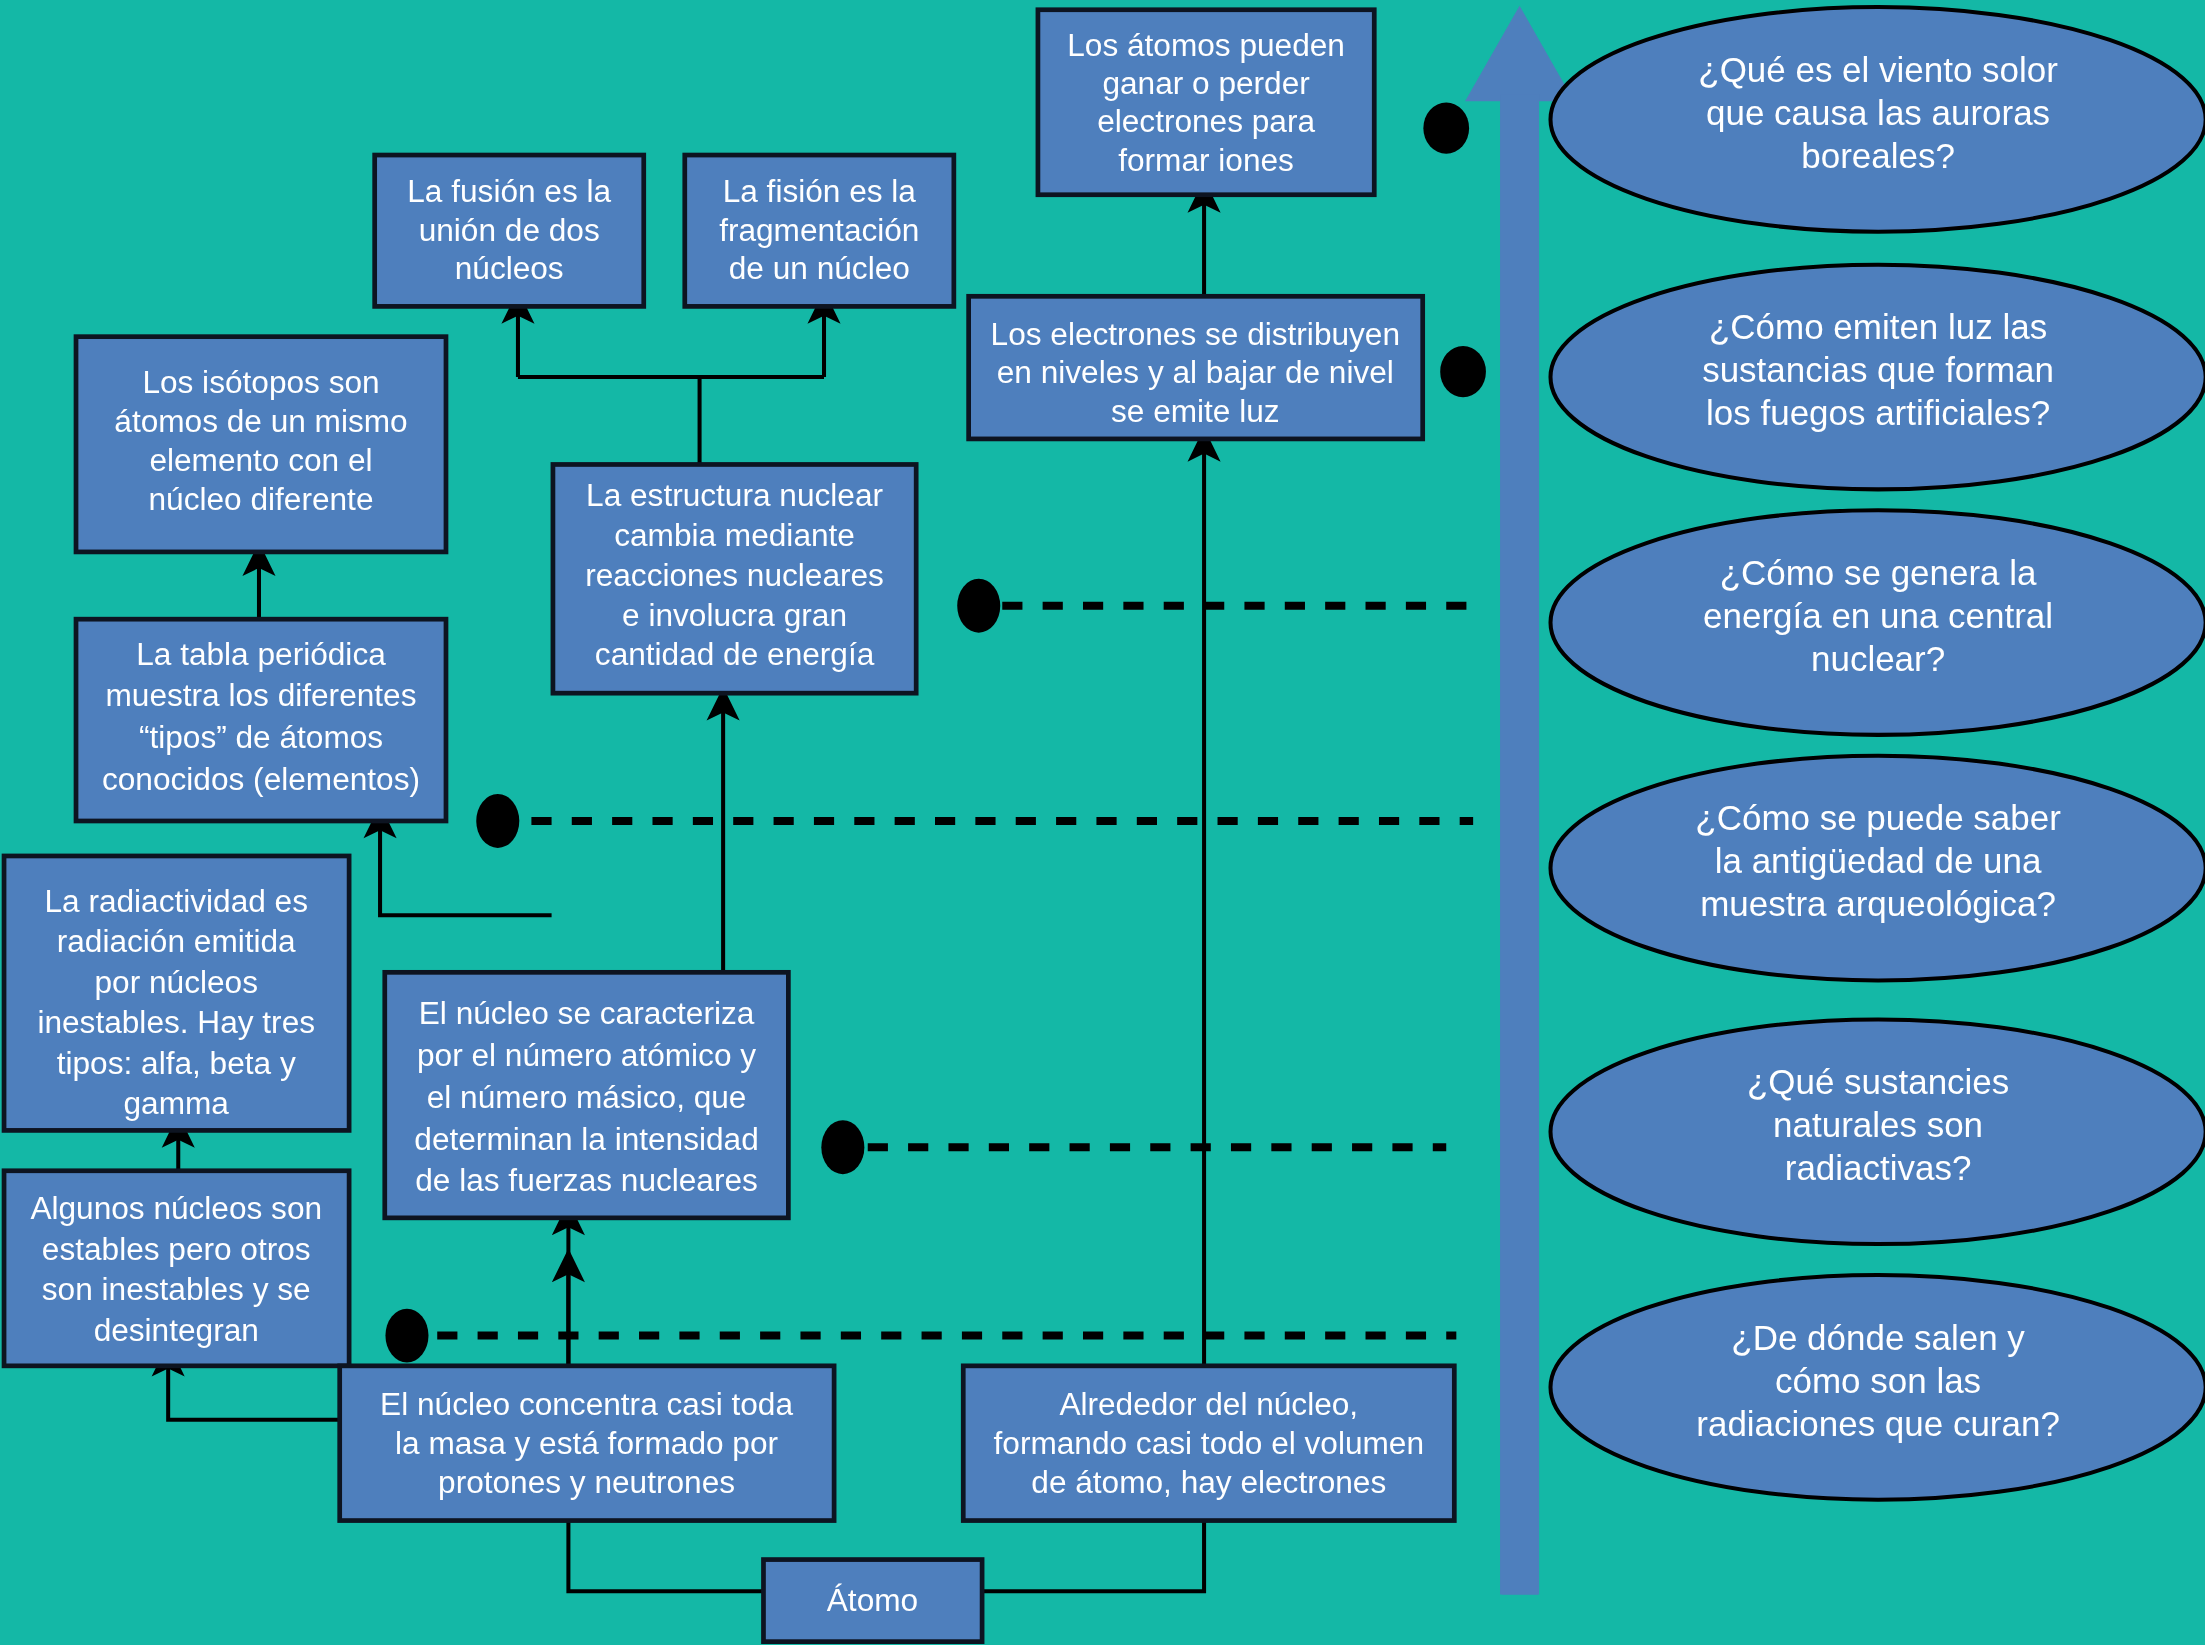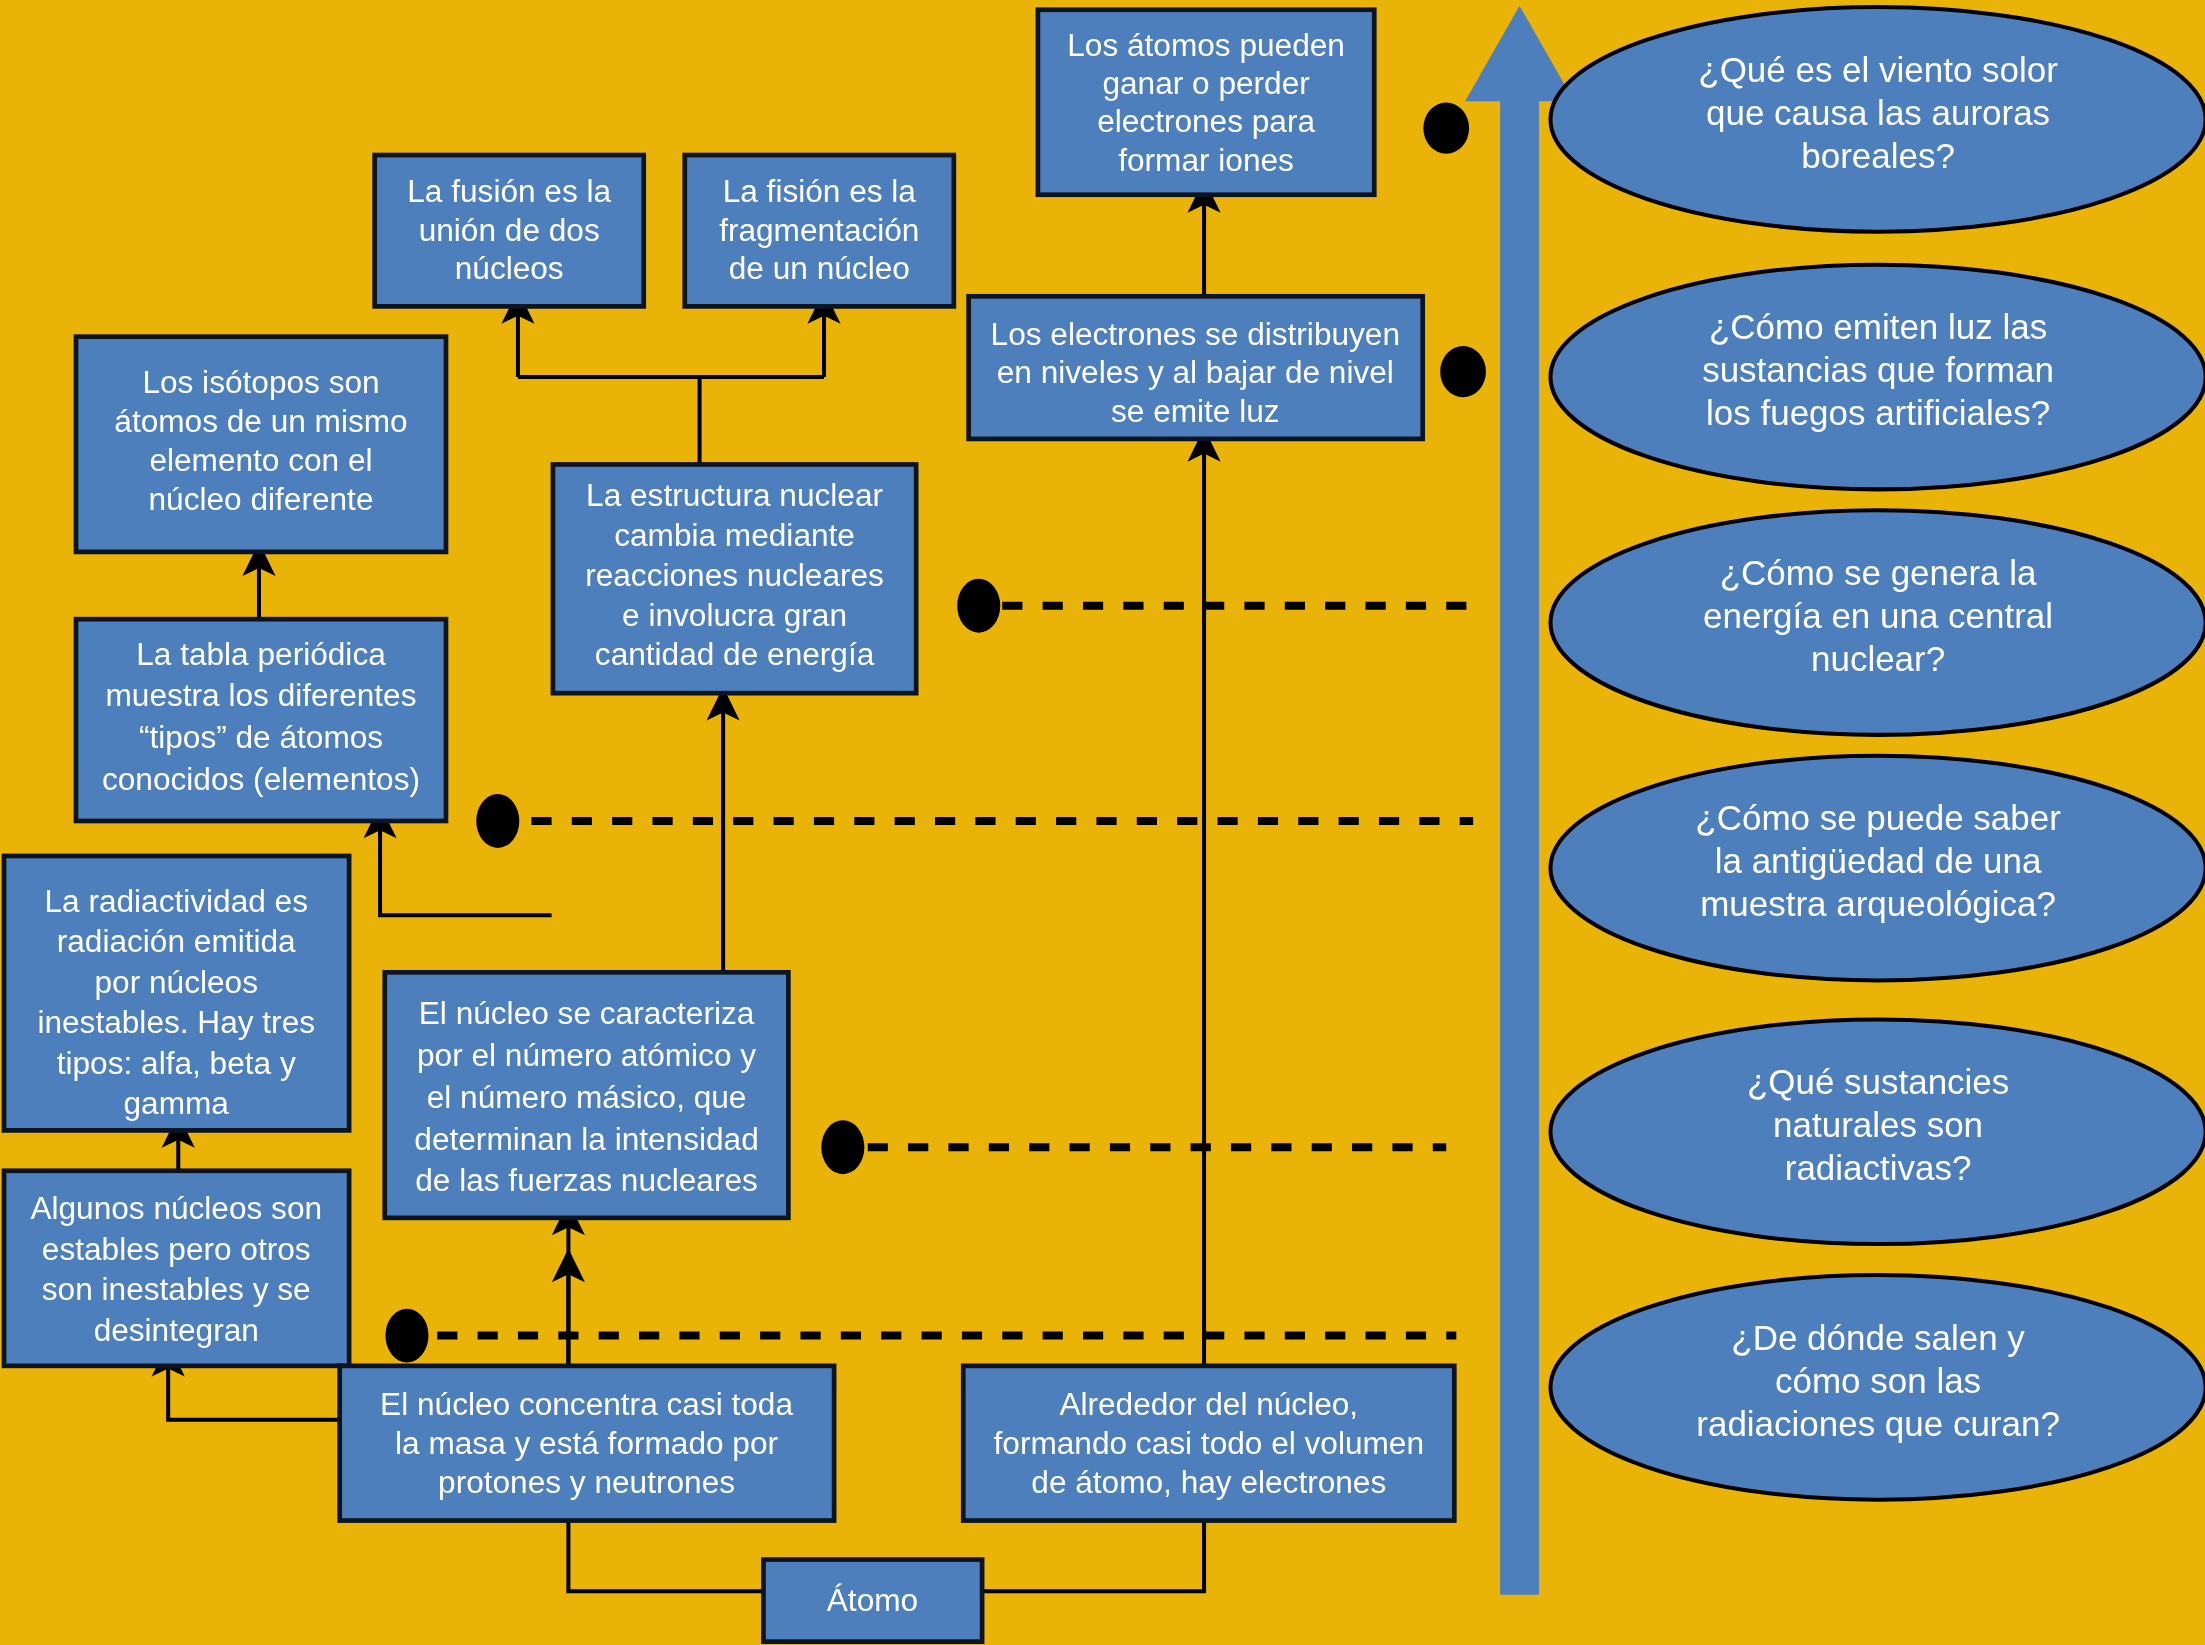--- a/index.html
+++ b/index.html
@@ -4,21 +4,21 @@
 <style>
   html, body {
     margin: 0;
     padding: 0;
     background: #ffffff;
   }
   #canvas-wrap {
     position: relative;
     width: 2205px;
     height: 1646px;
-    background: #eab308;
+    background: #14b8a6;
     overflow: hidden;
     font-family: "Liberation Sans", sans-serif;
   }
   svg#diagram {
     position: absolute;
     top: 0; left: 0;
     width: 2205px;
     height: 1646px;
     display: block;
   }

